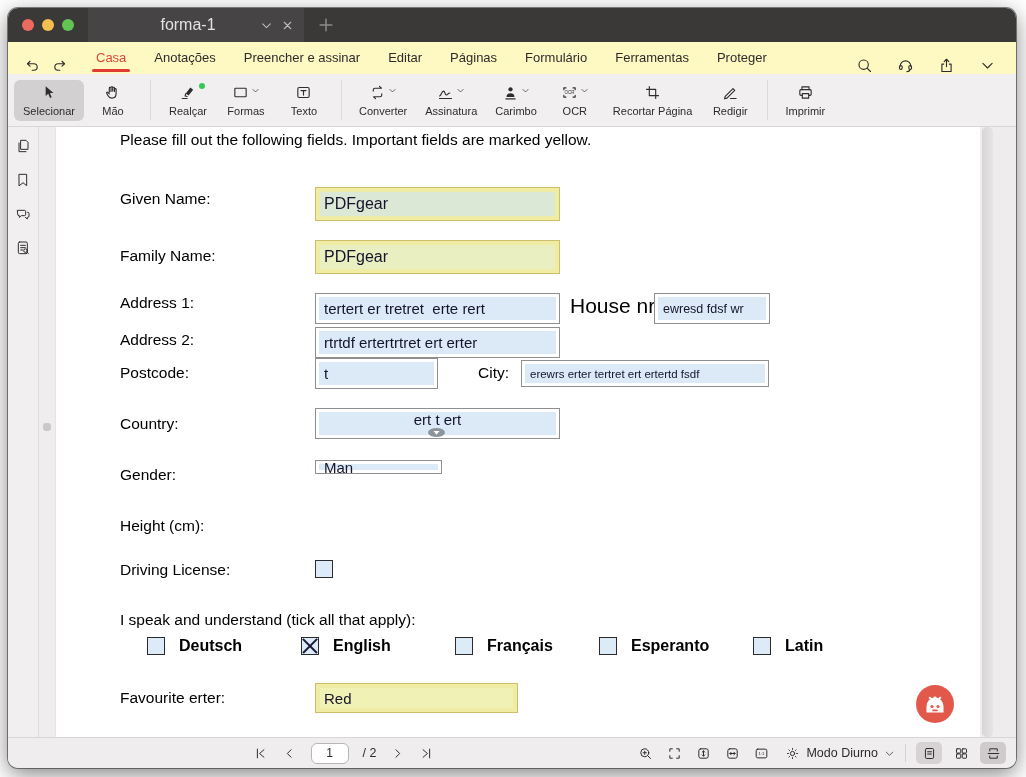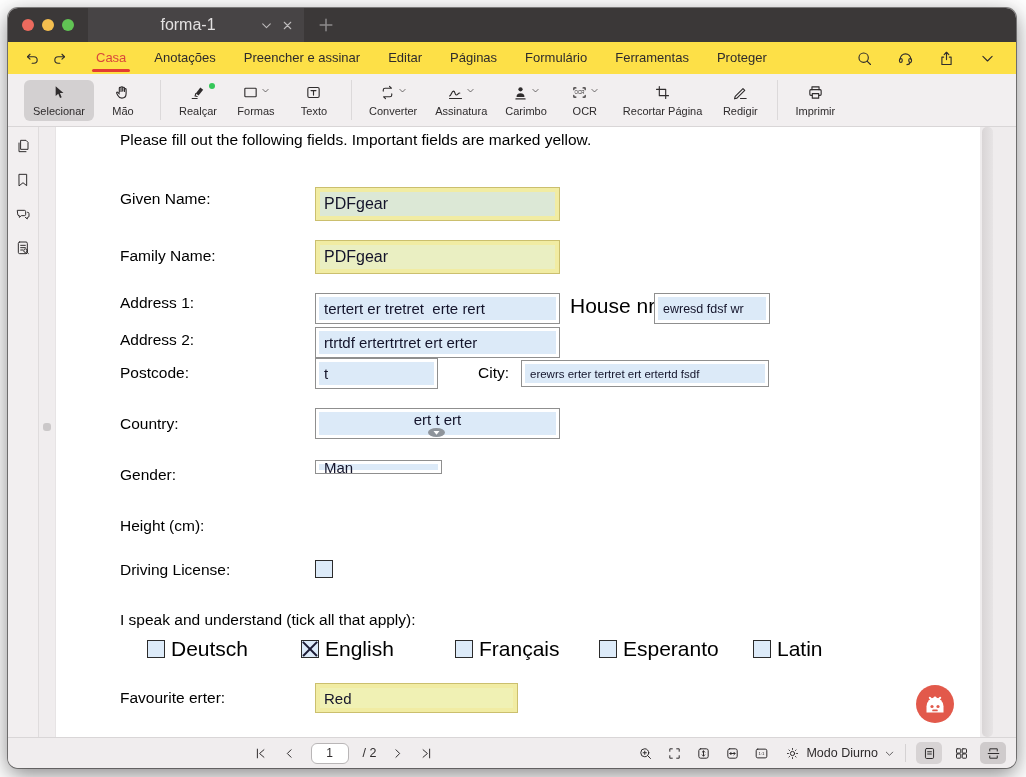--- a/index.html
+++ b/index.html
@@ -12,32 +12,32 @@
   .lights{display:flex;gap:8px;padding-left:14px;}
   .light{width:12px;height:12px;border-radius:50%;}
   .light.r{background:#EC6A5E}.light.y{background:#F5BF4F}.light.g{background:#61C454}
   .tab{position:absolute;left:80px;top:0;height:34px;width:216px;background:#474445;display:flex;align-items:center;
     padding:0 10px;box-sizing:border-box;}
   .tab-title{color:#E3E1E1;font-size:16px;flex:1;text-align:center;padding-left:26px;}
   .tab .mini{width:13px;height:13px;stroke:#BDBABB;fill:none;stroke-width:2;stroke-linecap:round;stroke-linejoin:round;margin-left:8px;cursor:pointer;}
   .newtab{position:absolute;left:308px;top:7px;width:20px;height:20px;}
   .newtab svg{width:20px;height:20px;stroke:#8D8A8B;stroke-width:1.8;stroke-linecap:round;}
   
-  .menubar{height:32px;background:#fde047;display:flex;align-items:center;flex:0 0 auto;position:relative;}
+  .menubar{height:32px;background:#fef9c3;display:flex;align-items:flex-end;flex:0 0 auto;position:relative;}
   .hist{display:flex;gap:10px;padding:0 14px 0 16px;}
   .hist .ic{width:17px;height:17px;}
   .menu-items{display:flex;align-items:center;}
   .menu-item{font-size:13px;color:#2E2B2C;padding:0 14px;height:32px;line-height:32px;position:relative;cursor:pointer;white-space:nowrap;}
   .menu-item.active{color:#D9473C;}
   .menu-item.active::after{content:"";position:absolute;left:10px;right:10px;bottom:2px;height:3px;border-radius:2px;background:#E23C32;}
   .menu-right{margin-left:auto;display:flex;align-items:center;gap:24px;padding-right:20px;}
   .menu-right .ic{width:17px;height:17px;cursor:pointer;}
   
   .toolbar{height:52px;background:#F2EFF0;border-bottom:1px solid #D9D6D7;display:flex;align-items:center;
-    padding:0 16px;flex:0 0 auto;}
+    padding:0 6px;flex:0 0 auto;}
   .tbtn{display:flex;flex-direction:column;align-items:center;justify-content:center;gap:3px;
     padding:4px 9px;border-radius:6px;min-width:40px;cursor:pointer;position:relative;}
   .tbtn.selected{background:#D3D0D1;}
   .tbtn .lbl{font-size:11px;color:#2E2B2C;white-space:nowrap;}
   .ictop{display:flex;align-items:flex-start;gap:2px;height:18px;}
   .ic{width:17px;height:17px;stroke:#2F2C2D;fill:none;stroke-width:1.6;stroke-linecap:round;stroke-linejoin:round;}
   .chev8{width:9px;height:9px;stroke:#2F2C2D;fill:none;stroke-width:1.8;stroke-linecap:round;stroke-linejoin:round;margin-top:2px;}
   .tb-sep{width:1px;height:40px;background:#DCD9DA;margin:0 8px;flex:0 0 auto;}
   .greendot{position:absolute;width:6px;height:6px;border-radius:50%;background:#35C759;top:3px;right:12px;}
   
@@ -62,21 +62,21 @@
   .field.paleyellow-bg{background:#EAEFC2;}
   .field.favyellow-bg{background:#F0F1B4;}
   .combo{display:flex;align-items:center;box-sizing:border-box;border:1px solid #8F8F8F;background:#DCEAF8;
     box-shadow:inset 0 0 0 3px #fff;color:#14142B;padding:2px 8px;cursor:pointer;}
   .combo .val{flex:1;font-size:15px;}
   .combo-arrow{width:17px;height:17px;border-radius:50%;background:#8E949B;display:flex;align-items:center;justify-content:center;margin-right:2px;}
   .combo-arrow svg{width:9px;height:9px;fill:#fff;}
   .cb{position:relative;box-sizing:border-box;width:18px;height:18px;border:1.7px solid #2B2B2B;background:#DDEBF9;cursor:pointer;}
   .cb.checked::before,.cb.checked::after{content:"";position:absolute;left:-2px;top:6.5px;width:20px;height:1.7px;background:#1B1B35;}
   .cb.checked::before{transform:rotate(45deg);} .cb.checked::after{transform:rotate(-45deg);}
-  .cbrow-label{font-size:21px;margin-left:6px;}
+  .cbrow-label{font-size:16px;margin-left:14px;font-weight:bold;}
   .cb-item{display:flex;align-items:center;position:absolute;}
   .robot{position:absolute;right:26px;bottom:14px;width:38px;height:38px;cursor:pointer;}
   
   .statusbar{height:30px;background:#F0EDEE;border-top:1px solid #D9D6D7;display:flex;align-items:center;
     flex:0 0 auto;padding:0 10px;}
   .statusbar .ic{width:15px;height:15px;cursor:pointer;}
   .sb-group{display:flex;align-items:center;gap:14px;}
   .pageinput{width:32px;height:17px;border:1px solid #B9B6B7;border-radius:6px;background:#fff;text-align:center;
     font-size:12px;color:#2E2B2C;outline:none;font-family:"Liberation Sans",sans-serif;}
   .pagetotal{font-size:12.5px;color:#2E2B2C;}

